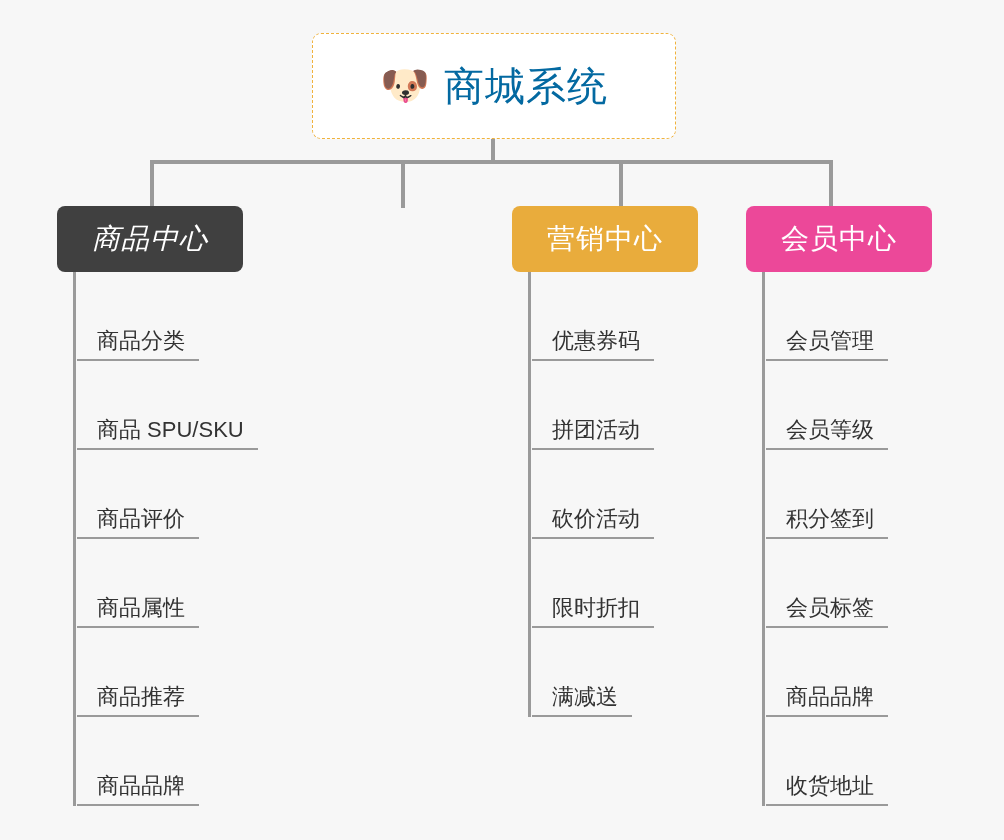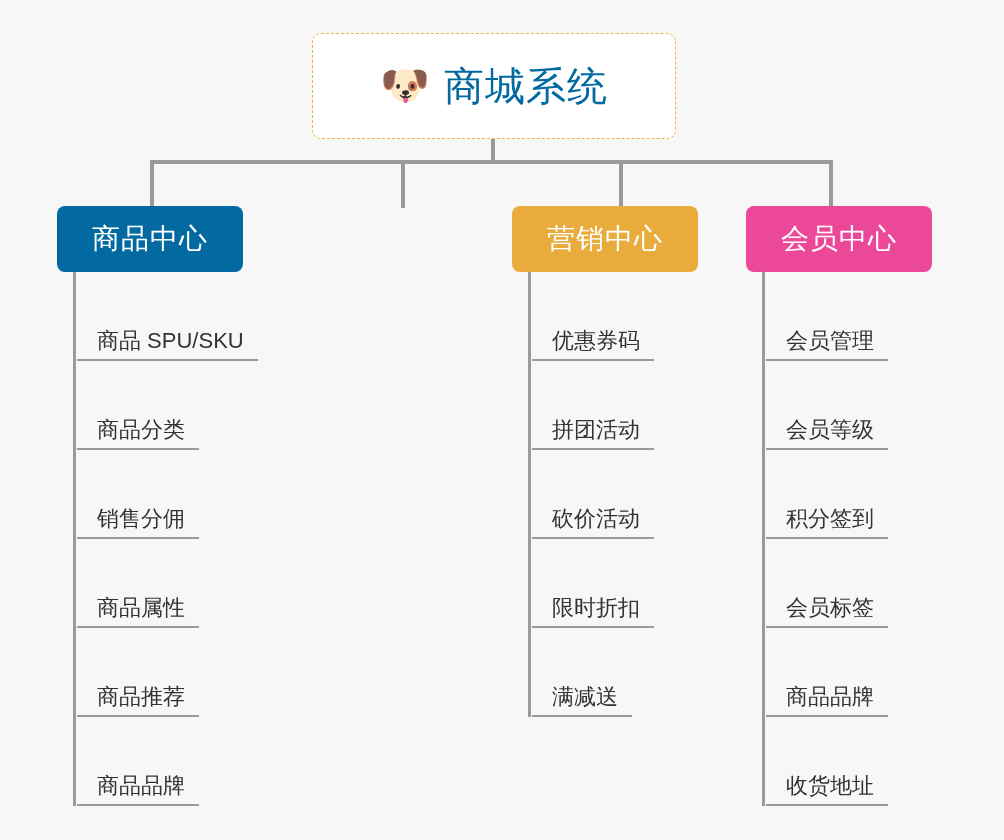--- a/index.html
+++ b/index.html
@@ -121,30 +121,30 @@
   </div>
 
   <div class="conn" id="conn-stem" style="background: rgb(154, 154, 154);"></div>
   <div class="conn" id="conn-bus" style="background: rgb(154, 154, 154);"></div>
   <div class="conn conn-drop" style="left: 150px; background: rgb(154, 154, 154);"></div>
   <div class="conn conn-drop" style="left: 401px; background: rgb(154, 154, 154);"></div>
   <div class="conn conn-drop" style="left: 619px; background: rgb(154, 154, 154);"></div>
   <div class="conn conn-drop" style="left: 829px; background: rgb(154, 154, 154);"></div>
 
   <div class="column" style="left:57px;">
-    <div class="col-header" style="background:#0369a1;">商品中心</div>
+    <div class="col-header" style="background:#404040;font-style:italic;">商品中心</div>
     <div class="leaf-wrap">
       <div class="leaf">
+          <span class="leaf-inner">商品分类</span>
+        </div>
+      <div class="leaf">
           <span class="leaf-inner">商品 SPU/SKU</span>
         </div>
       <div class="leaf">
-          <span class="leaf-inner">商品分类</span>
-        </div>
-      <div class="leaf">
-          <span class="leaf-inner">销售分佣</span>
+          <span class="leaf-inner">商品评价</span>
         </div>
       <div class="leaf">
           <span class="leaf-inner">商品属性</span>
         </div>
       <div class="leaf">
           <span class="leaf-inner">商品推荐</span>
         </div>
       <div class="leaf">
           <span class="leaf-inner">商品品牌</span>
         </div>

